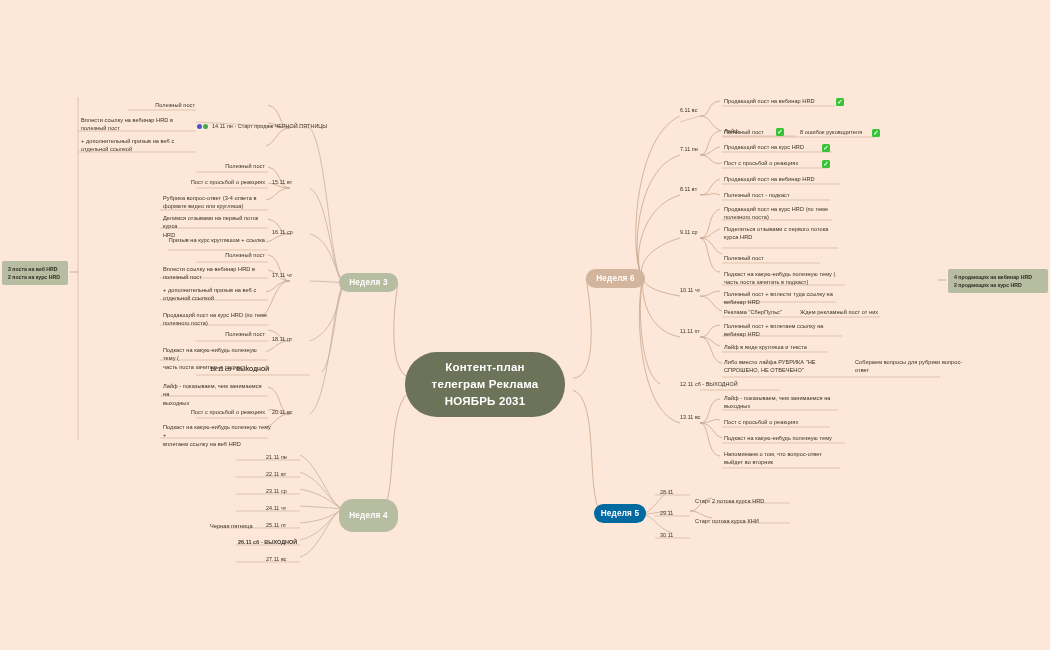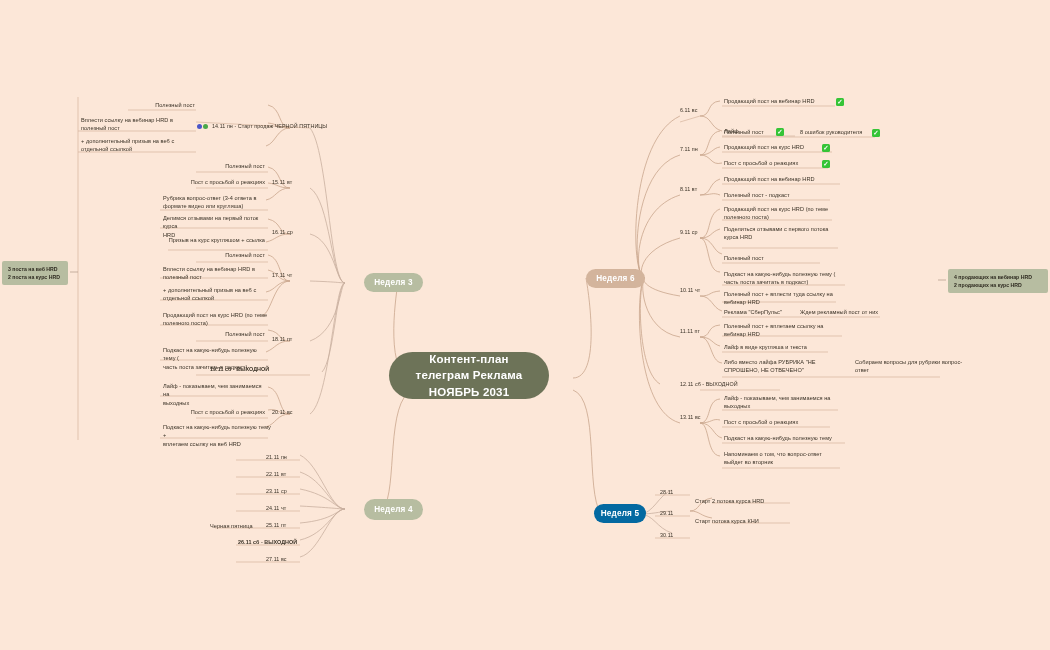--- a/index.html
+++ b/index.html
@@ -30,21 +30,21 @@
   .weeknode {
     position: absolute;
     border-radius: 14px;
     color: #ffffff;
     font-size: 8.2px;
     font-weight: bold;
     display: flex; align-items: center; justify-content: center;
     letter-spacing: .2px;
     white-space: nowrap;
   }
-  .wk-green { background: #b7bda1; margin-left: 25px; }
+  .wk-green { background: #b7bda1; }
   .wk-tan   { background: #d3b49c; }
   .wk-brown { background: #0369a1; }
 
   
   .lbl {
     position: absolute;
     font-size: 5.6px;
     color: #3a3226;
     line-height: 1.5;
     letter-spacing: .05px;
@@ -250,33 +250,33 @@
         <path d="M712 523 L790 523"></path>
       </g>
 
       <g stroke="#b09a86" stroke-width="0.7">
         <path d="M70 272 L78 272"></path>
         <path d="M938 280 L946 280"></path>
       </g>
     </g>
   </svg>
 
-  <div class="root" style="left:389px; top:352px; width:160px; height:47px;">
+  <div class="root" style="left:405px; top:352px; width:160px; height:65px;">
     <span class="ln">Контент-план</span>
     <span class="ln">телеграм Реклама</span>
     <span class="ln">НОЯБРЬ 2031</span>
   </div>
 
   <div class="weeknode wk-tan" style="left:586px; top:269px; width:59px; height:19px;">
     <span>Неделя 6</span>
   </div>
   <div class="weeknode wk-green" style="left:339px; top:273px; width:59px; height:19px;">
     <span>Неделя 3</span>
   </div>
-  <div class="weeknode wk-green" style="left:339px; top:499px; width:59px; height:21px;">
+  <div class="weeknode wk-green" style="left:339px; top:499px; width:59px; height:33px;">
     <span>Неделя 4</span>
   </div>
   <div class="weeknode wk-brown" style="left:594px; top:504px; width:52px; height:19px;">
     <span>Неделя 5</span>
   </div>
 
   <div class="sidebox" style="left:2px; top:261px; width:66px;">3 поста на веб HRD
 2 поста на курс HRD</div>
   <div class="sidebox" style="left:948px; top:269px; width:100px;">4 продающих на вебинар HRD
 2 продающих на курс HRD</div>

